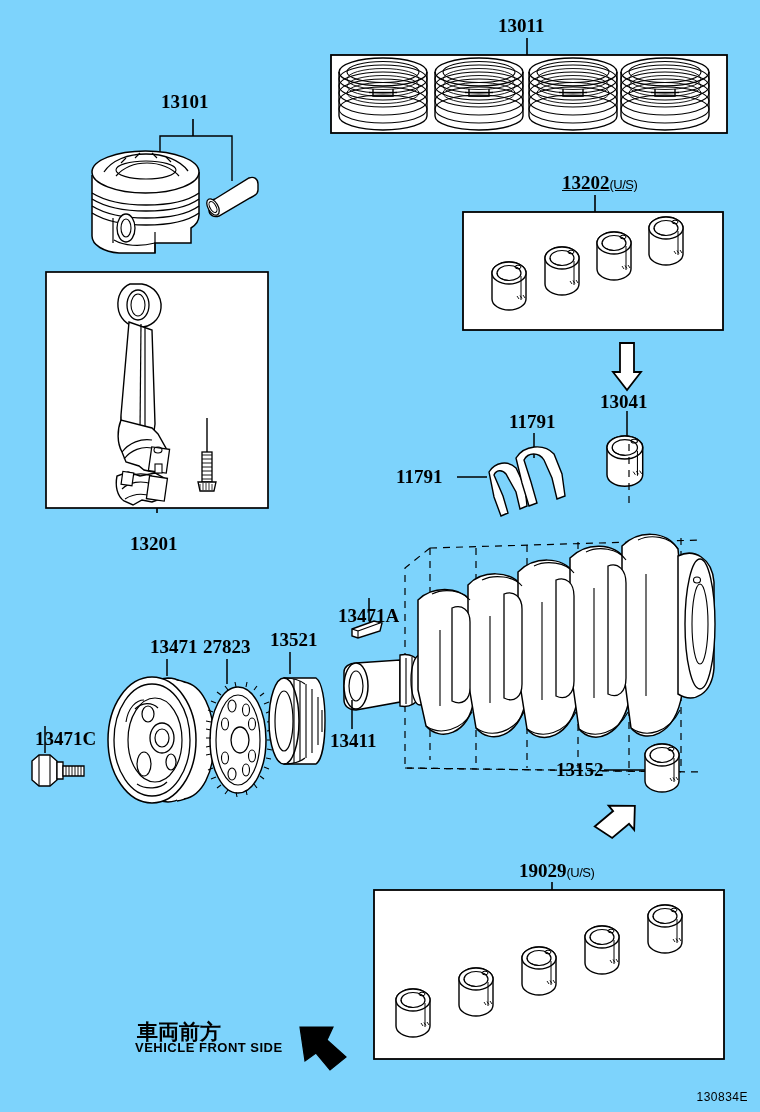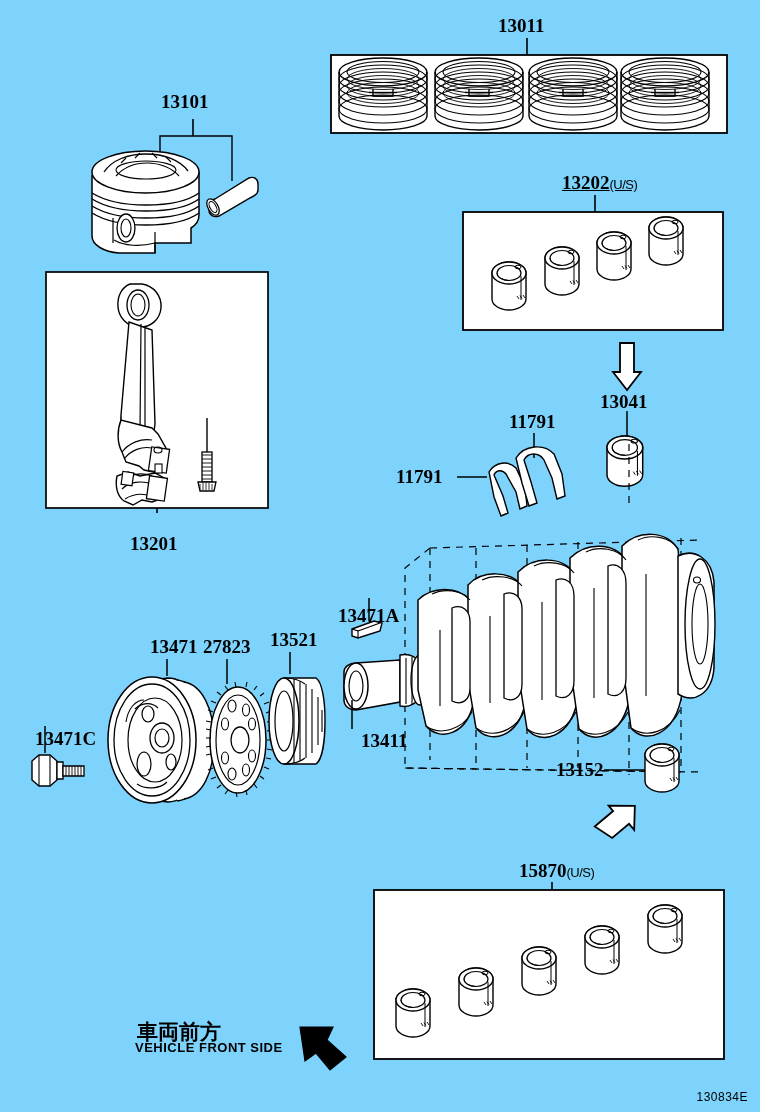--- a/index.html
+++ b/index.html
@@ -69,23 +69,23 @@
   <div class="lbl n18" style="left:130px; top:534px;"><span>13201</span></div>
   <div class="lbl n18" style="left:182px; top:396px;"><span>13265</span></div>
   <div class="lbl n18" style="left:396px; top:467px;"><span>11791</span></div>
   <div class="lbl n18" style="left:509px; top:412px;"><span>11791</span></div>
   <div class="lbl n18" style="left:600px; top:392px;"><span>13041</span></div>
   <div class="lbl n18" style="left:338px; top:606px;"><span>13471A</span></div>
   <div class="lbl n18" style="left:135px; top:637px;margin-left:15px;"><span>13471</span></div>
   <div class="lbl n18" style="left:35px; top:705px;margin-top:24px;"><span>13471C</span></div>
   <div class="lbl n18" style="left:203px; top:637px;"><span>27823</span></div>
   <div class="lbl n18" style="left:270px; top:630px;"><span>13521</span></div>
-  <div class="lbl n18" style="left:330px; top:731px;margin-left:31px;"><span>13411</span></div>
+  <div class="lbl n18" style="left:330px; top:731px;"><span>13411</span></div>
   <div class="lbl n18" style="left:556px; top:760px;"><span>13152</span></div>
-  <div class="lbl n18" style="left:519px; top:861px;"><span>15870</span><span class="us">(U/S)</span></div>
+  <div class="lbl n18" style="left:519px; top:861px;"><span>19029</span><span class="us">(U/S)</span></div>
 
   <div class="jp" style="left:137px; top:1018px;"><span>車両前方</span></div>
   <div class="frontlbl" style="left:135px; top:1040px;"><span>VEHICLE FRONT SIDE</span></div>
   <div class="footer"><span>130834E</span></div>
 
   <svg class="svgwrap" viewBox="0 0 760 1112">
     <defs>
       <g id="ringset">
 
         <ellipse cx="0" cy="-28" rx="44" ry="14" fill="#fff" stroke="#000" stroke-width="1.4"></ellipse>

